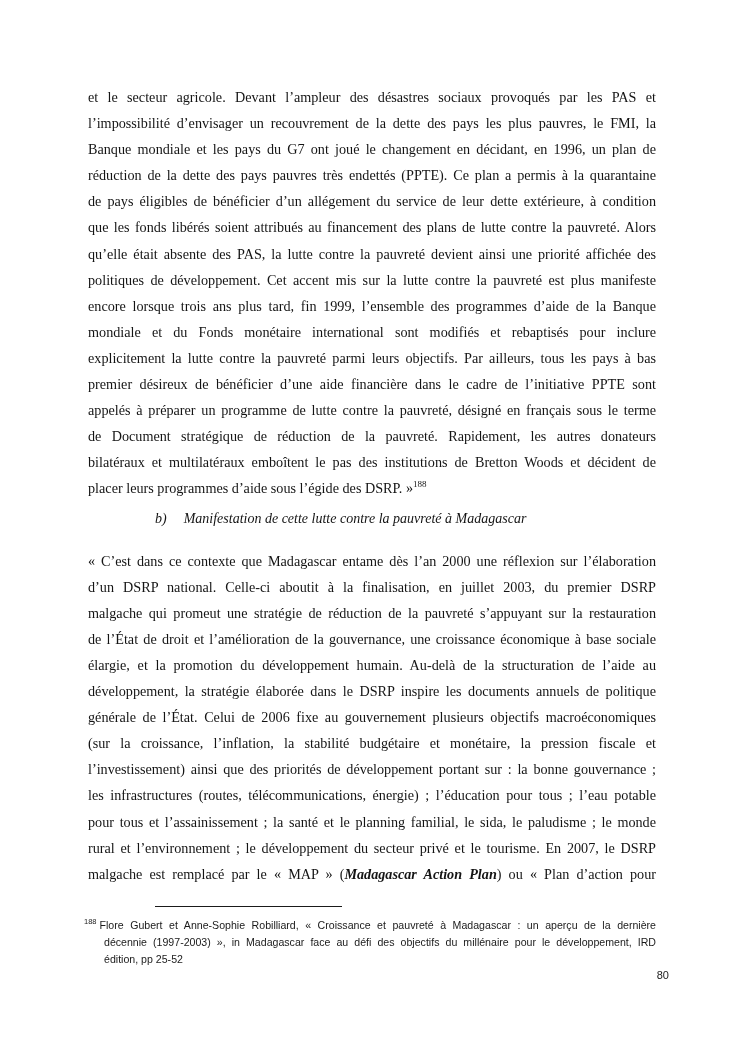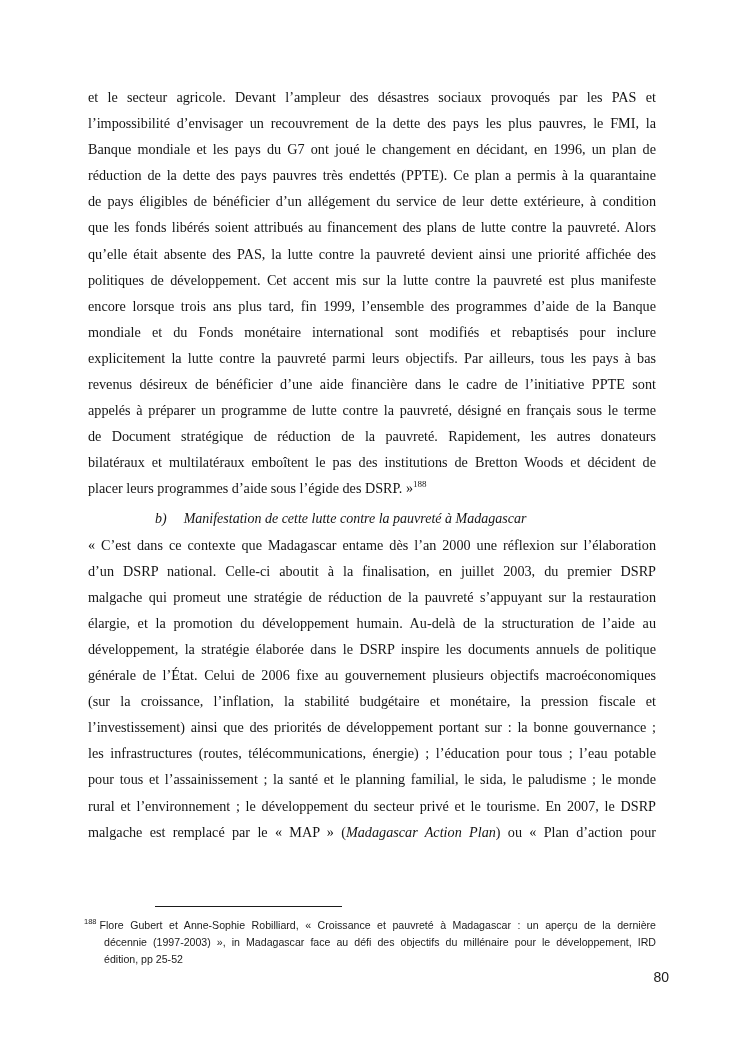--- a/index.html
+++ b/index.html
@@ -33,22 +33,22 @@
   .heading {
     margin-top: 4px;
     height: 26.1px;
     line-height: 26.1px;
     font-style: italic;
     font-size: 14px;
     padding-left: 67px;
     overflow: hidden;
   }
   .heading .hlabel { margin-right: 17px; }
-  .para2 { margin-top: 0; }
-  .it { font-style: italic; }
+  .para2 { margin-top: 16px; }
+  .it { font-style: italic; font-weight: bold; }
   .foot-sep {
     position: absolute;
     left: 155px; top: 906px;
     width: 187px; height: 1.4px;
     background: #1a1a1a;
   }
   .footnote {
     position: absolute;
     left: 84px; top: 917px;
     width: 572px;
@@ -65,56 +65,57 @@
   sup.fsup {
     font-size: 7.5px;
     line-height: 0;
     vertical-align: super;
     margin-right: 3px;
   }
   .page-number {
     position: absolute;
     right: 75px; top: 969px;
     font-family: "Liberation Sans", sans-serif;
-    font-size: 14px;
+    font-size: 11px;
     color: #1a1a1a;
   }
 </style>
 </head>
 <body>
 
 <div class="page-body">
 
   <div>
     <div class="ln j">et le secteur agricole. Devant l’ampleur des désastres sociaux provoqués par les PAS et</div>
     <div class="ln j">l’impossibilité d’envisager un recouvrement de la dette des pays les plus pauvres, le FMI, la</div>
     <div class="ln j">Banque mondiale et les pays du G7 ont joué le changement en décidant, en 1996, un plan de</div>
     <div class="ln j">réduction de la dette des pays pauvres très endettés (PPTE). Ce plan a permis à la quarantaine</div>
     <div class="ln j">de pays éligibles de bénéficier d’un allégement du service de leur dette extérieure, à condition</div>
     <div class="ln j">que les fonds libérés soient attribués au financement des plans de lutte contre la pauvreté. Alors</div>
     <div class="ln j">qu’elle était absente des PAS, la lutte contre la pauvreté devient ainsi une priorité affichée des</div>
     <div class="ln j">politiques de développement. Cet accent mis sur la lutte contre la pauvreté est plus manifeste</div>
     <div class="ln j">encore lorsque trois ans plus tard, fin 1999, l’ensemble des programmes d’aide de la Banque</div>
     <div class="ln j">mondiale et du Fonds monétaire international sont modifiés et rebaptisés pour inclure</div>
     <div class="ln j">explicitement la lutte contre la pauvreté parmi leurs objectifs. Par ailleurs, tous les pays à bas</div>
-    <div class="ln j">revenus désireux de bénéficier d’une aide financière dans le cadre de l’initiative PPTE sont</div>
+    <div class="ln j">premier désireux de bénéficier d’une aide financière dans le cadre de l’initiative PPTE sont</div>
     <div class="ln j">appelés à préparer un programme de lutte contre la pauvreté, désigné en français sous le terme</div>
     <div class="ln j">de Document stratégique de réduction de la pauvreté. Rapidement, les autres donateurs</div>
     <div class="ln j">bilatéraux et multilatéraux emboîtent le pas des institutions de Bretton Woods et décident de</div>
     <div class="ln"><span>placer leurs programmes d’aide sous l’égide des DSRP. »</span><sup class="ref">188</sup></div>
   </div>
 
   <div class="heading">
     <span class="hlabel">b)</span><span>Manifestation de cette lutte contre la pauvreté à Madagascar</span>
   </div>
 
   <div class="para2">
     <div class="ln j">« C’est dans ce contexte que Madagascar entame dès l’an 2000 une réflexion sur l’élaboration</div>
     <div class="ln j">d’un DSRP national. Celle-ci aboutit à la finalisation, en juillet 2003, du premier DSRP</div>
     <div class="ln j">malgache qui promeut une stratégie de réduction de la pauvreté s’appuyant sur la restauration</div>
+    <div class="ln j">de l’État de droit et l’amélioration de la gouvernance, une croissance économique à base sociale</div>
     <div class="ln j">élargie, et la promotion du développement humain. Au-delà de la structuration de l’aide au</div>
     <div class="ln j">développement, la stratégie élaborée dans le DSRP inspire les documents annuels de politique</div>
     <div class="ln j">générale de l’État. Celui de 2006 fixe au gouvernement plusieurs objectifs macroéconomiques</div>
     <div class="ln j">(sur la croissance, l’inflation, la stabilité budgétaire et monétaire, la pression fiscale et</div>
     <div class="ln j">l’investissement) ainsi que des priorités de développement portant sur : la bonne gouvernance ;</div>
     <div class="ln j">les infrastructures (routes, télécommunications, énergie) ; l’éducation pour tous ; l’eau potable</div>
     <div class="ln j">pour tous et l’assainissement ; la santé et le planning familial, le sida, le paludisme ; le monde</div>
     <div class="ln j">rural et l’environnement ; le développement du secteur privé et le tourisme. En 2007, le DSRP</div>
     <div class="ln j"><span>malgache est remplacé par le « MAP » (</span><span class="it">Madagascar Action Plan</span><span>) ou « Plan d’action pour</span></div>
   </div>

